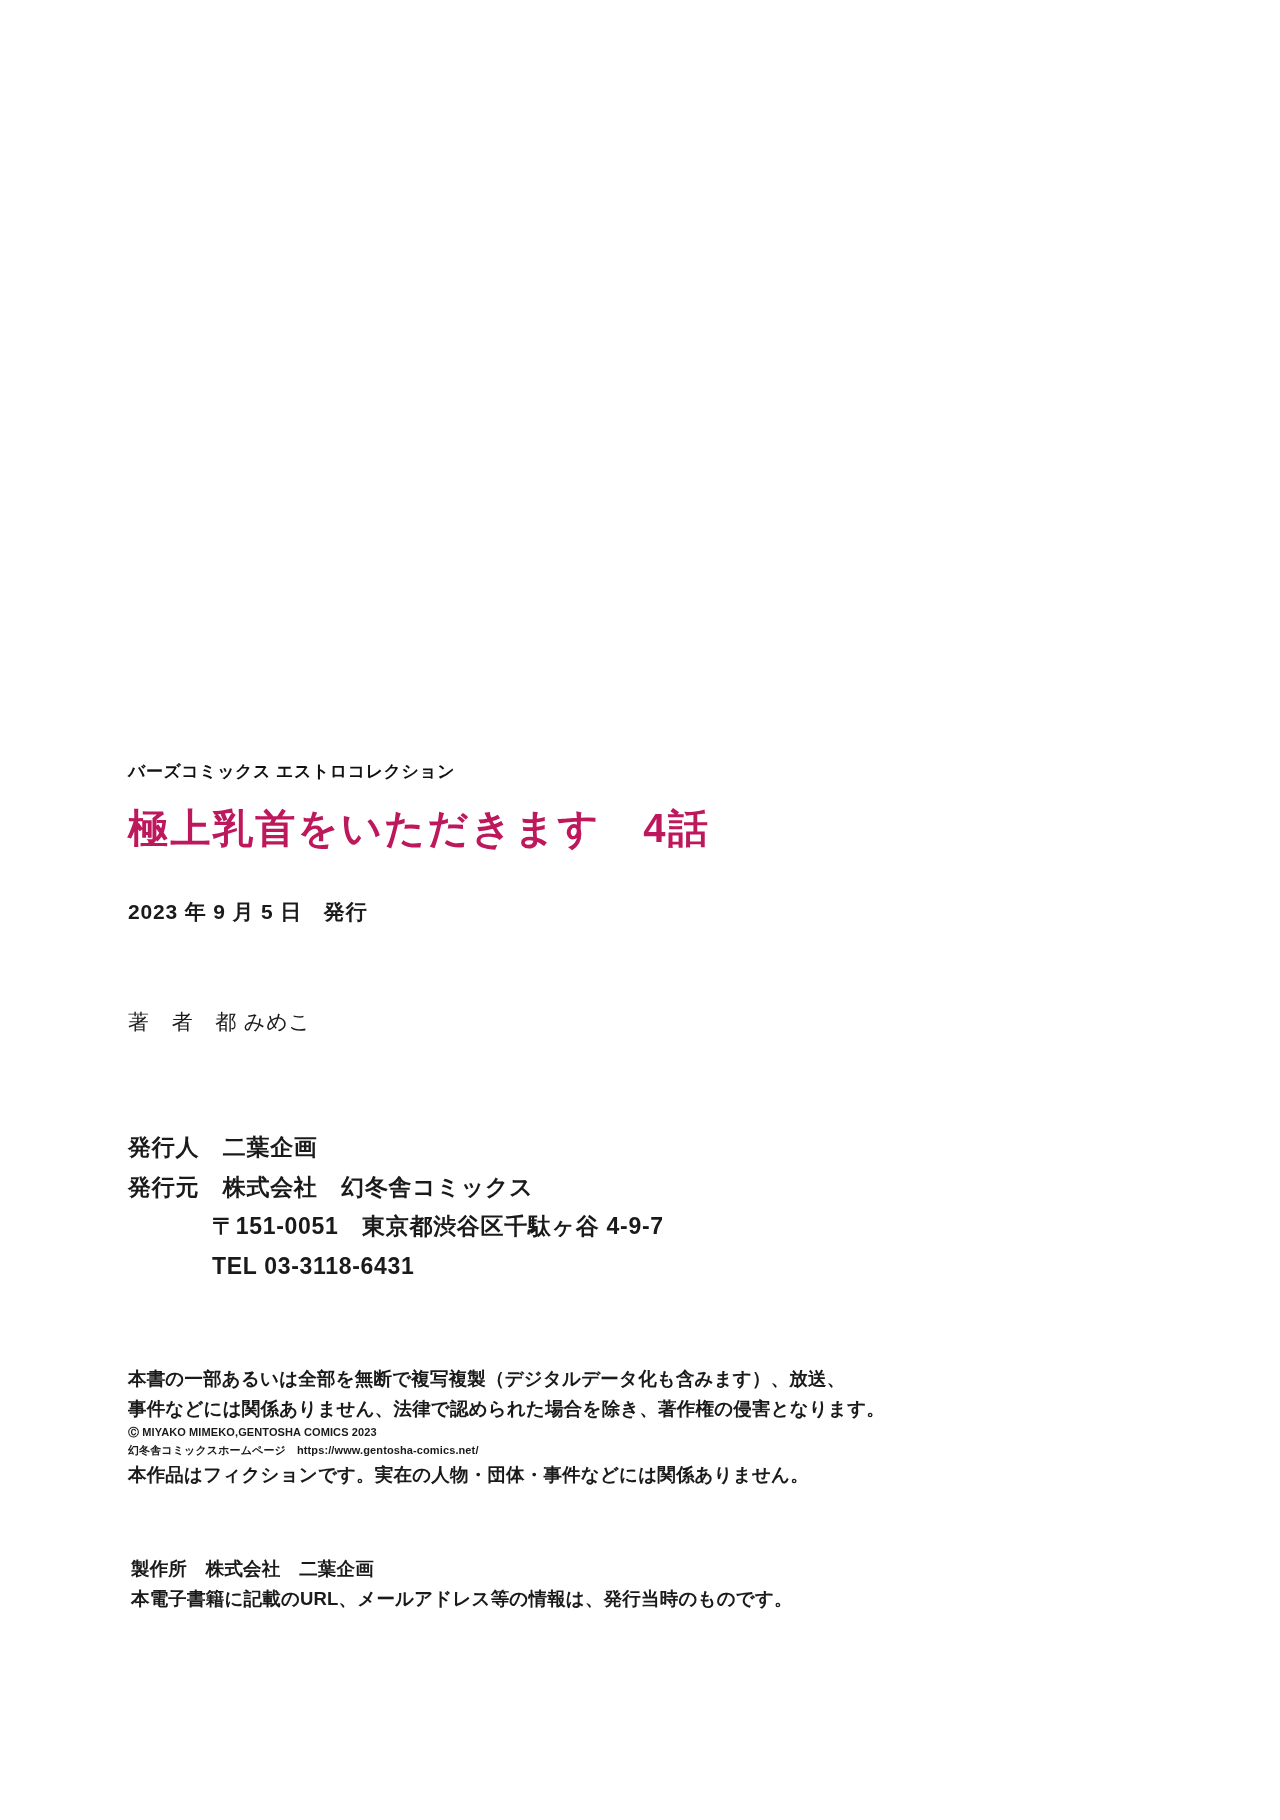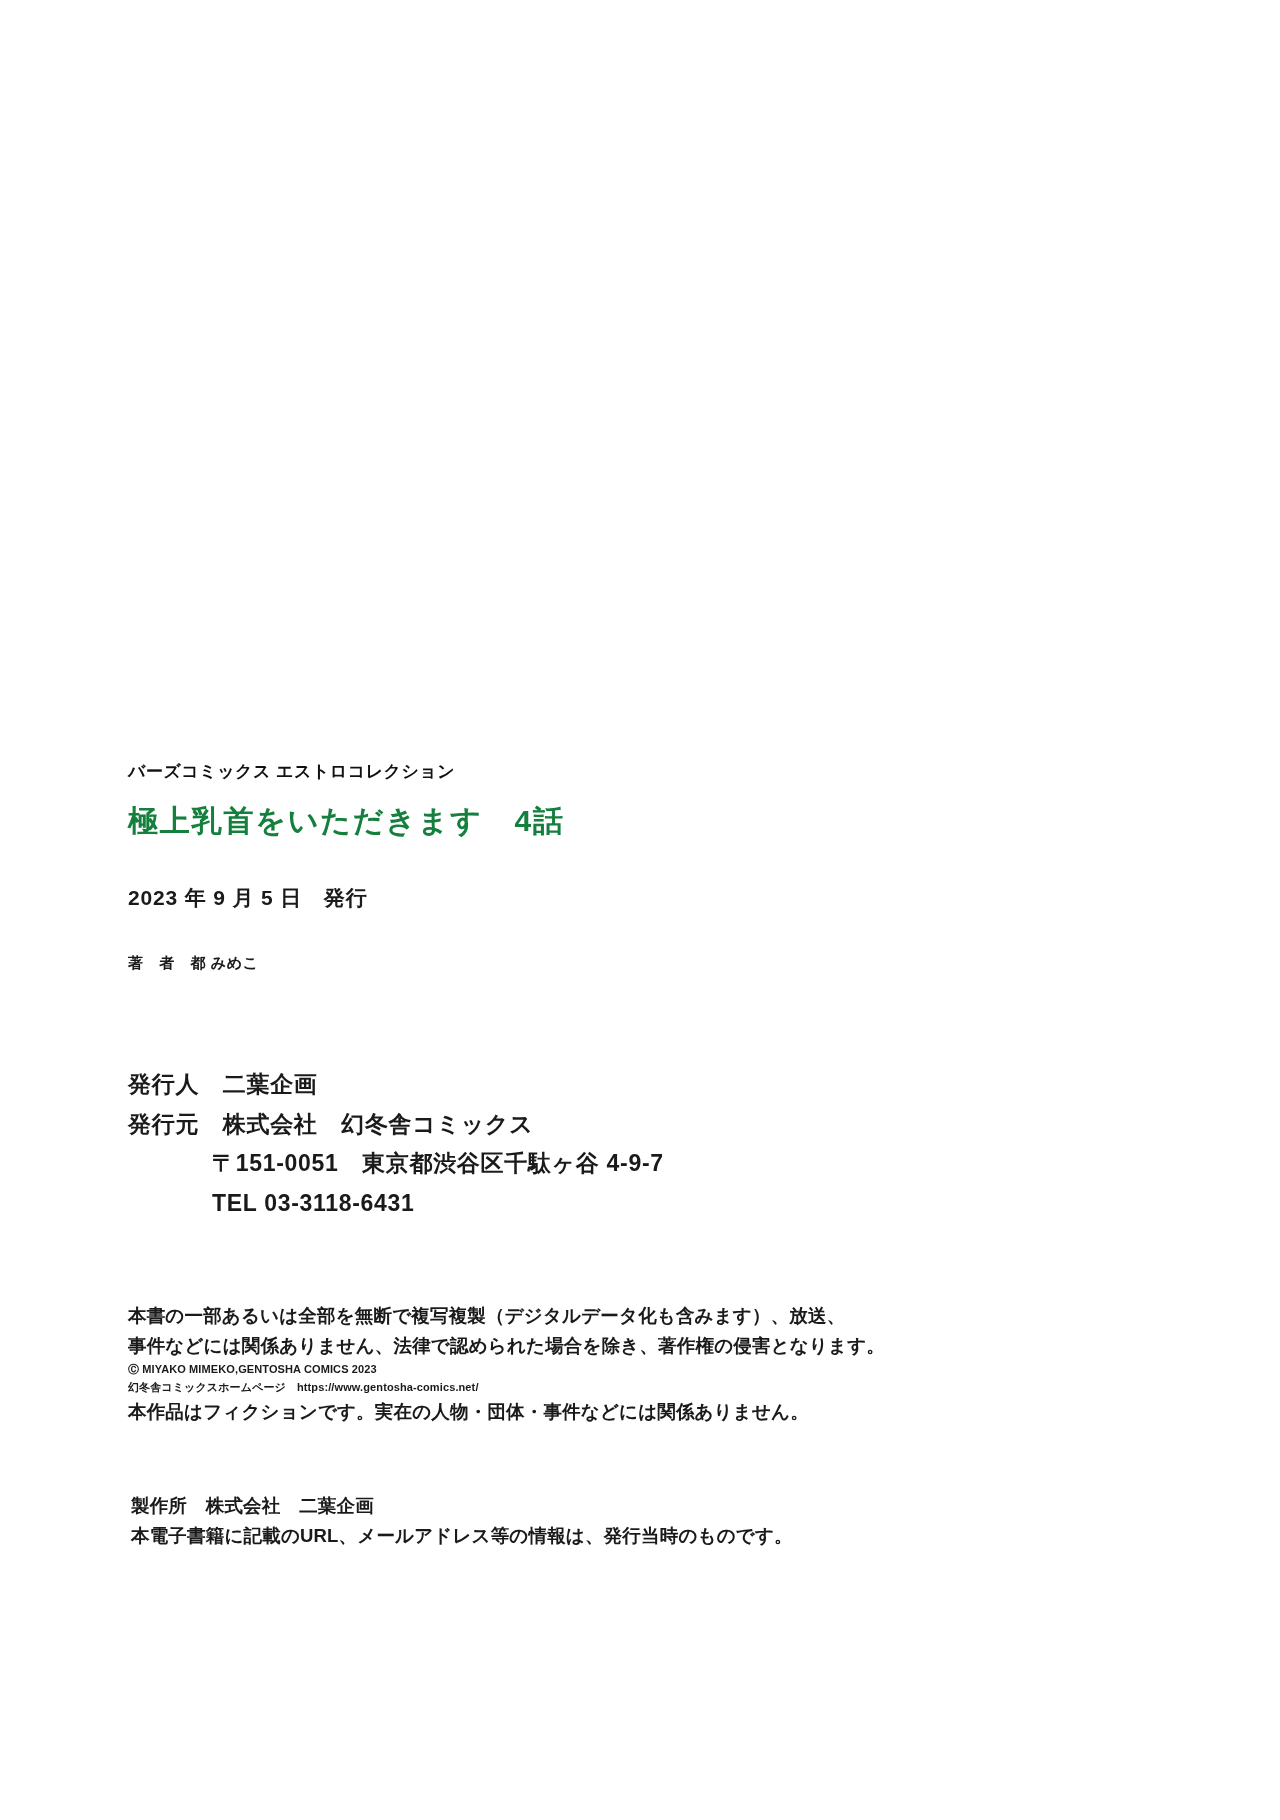--- a/index.html
+++ b/index.html
@@ -30,35 +30,35 @@
     width: 1000px;
   }
   .series-label {
     font-size: 17px;
     font-weight: bold;
     letter-spacing: 0.03em;
     color: #111111;
     margin: 0 0 18px 0;
   }
   .work-title {
-    font-size: 30px;
+    font-size: 40px;
     font-weight: bold;
     letter-spacing: 0.06em;
-    color: #15803d;
+    color: #be185d;
     margin: 0 0 42px 0;
   }
   .pubdate {
     font-size: 21px;
     font-weight: bold;
     letter-spacing: 0.04em;
-    margin: 0 0 42px 0;
+    margin: 0 0 82px 0;
   }
   .author-line {
-    font-size: 15px;
-    font-weight: bold;
+    font-size: 21px;
+    font-weight: normal;
     letter-spacing: 0.04em;
     margin: 0 0 92px 0;
   }
   .pub-block {
     margin: 0 0 78px 0;
   }
   .pub-line {
     font-size: 23px;
     font-weight: bold;
     letter-spacing: 0.03em;

